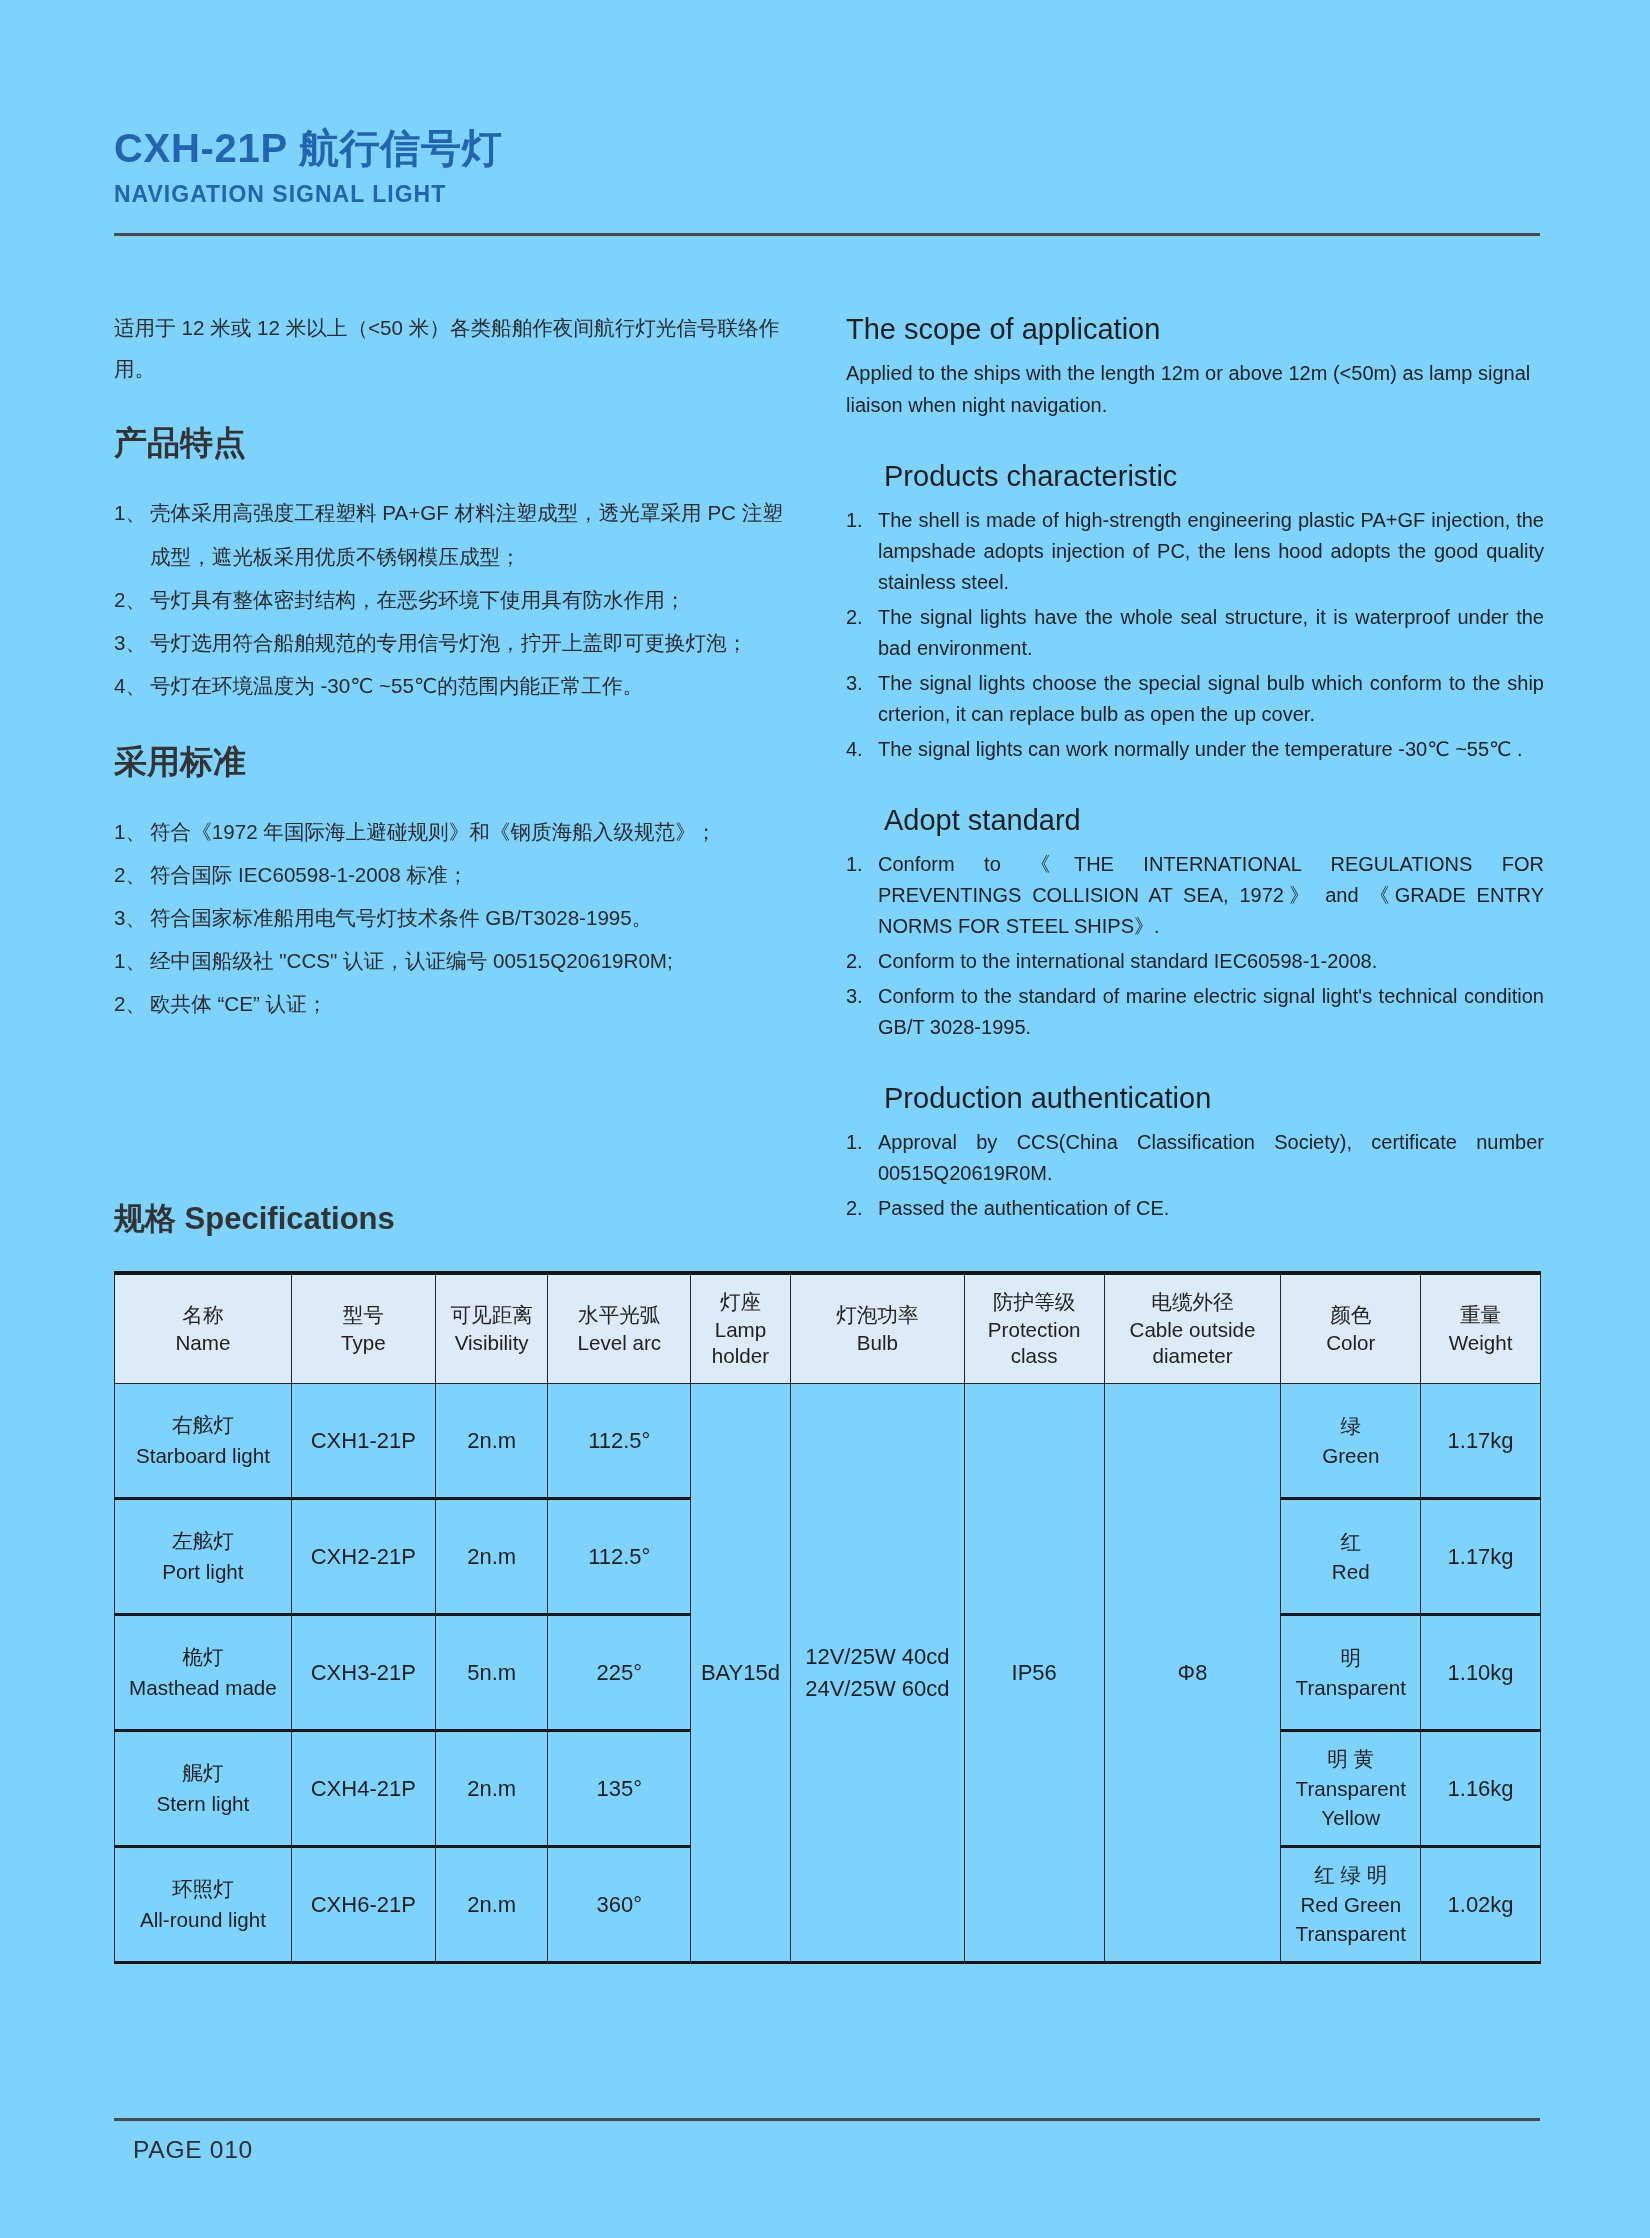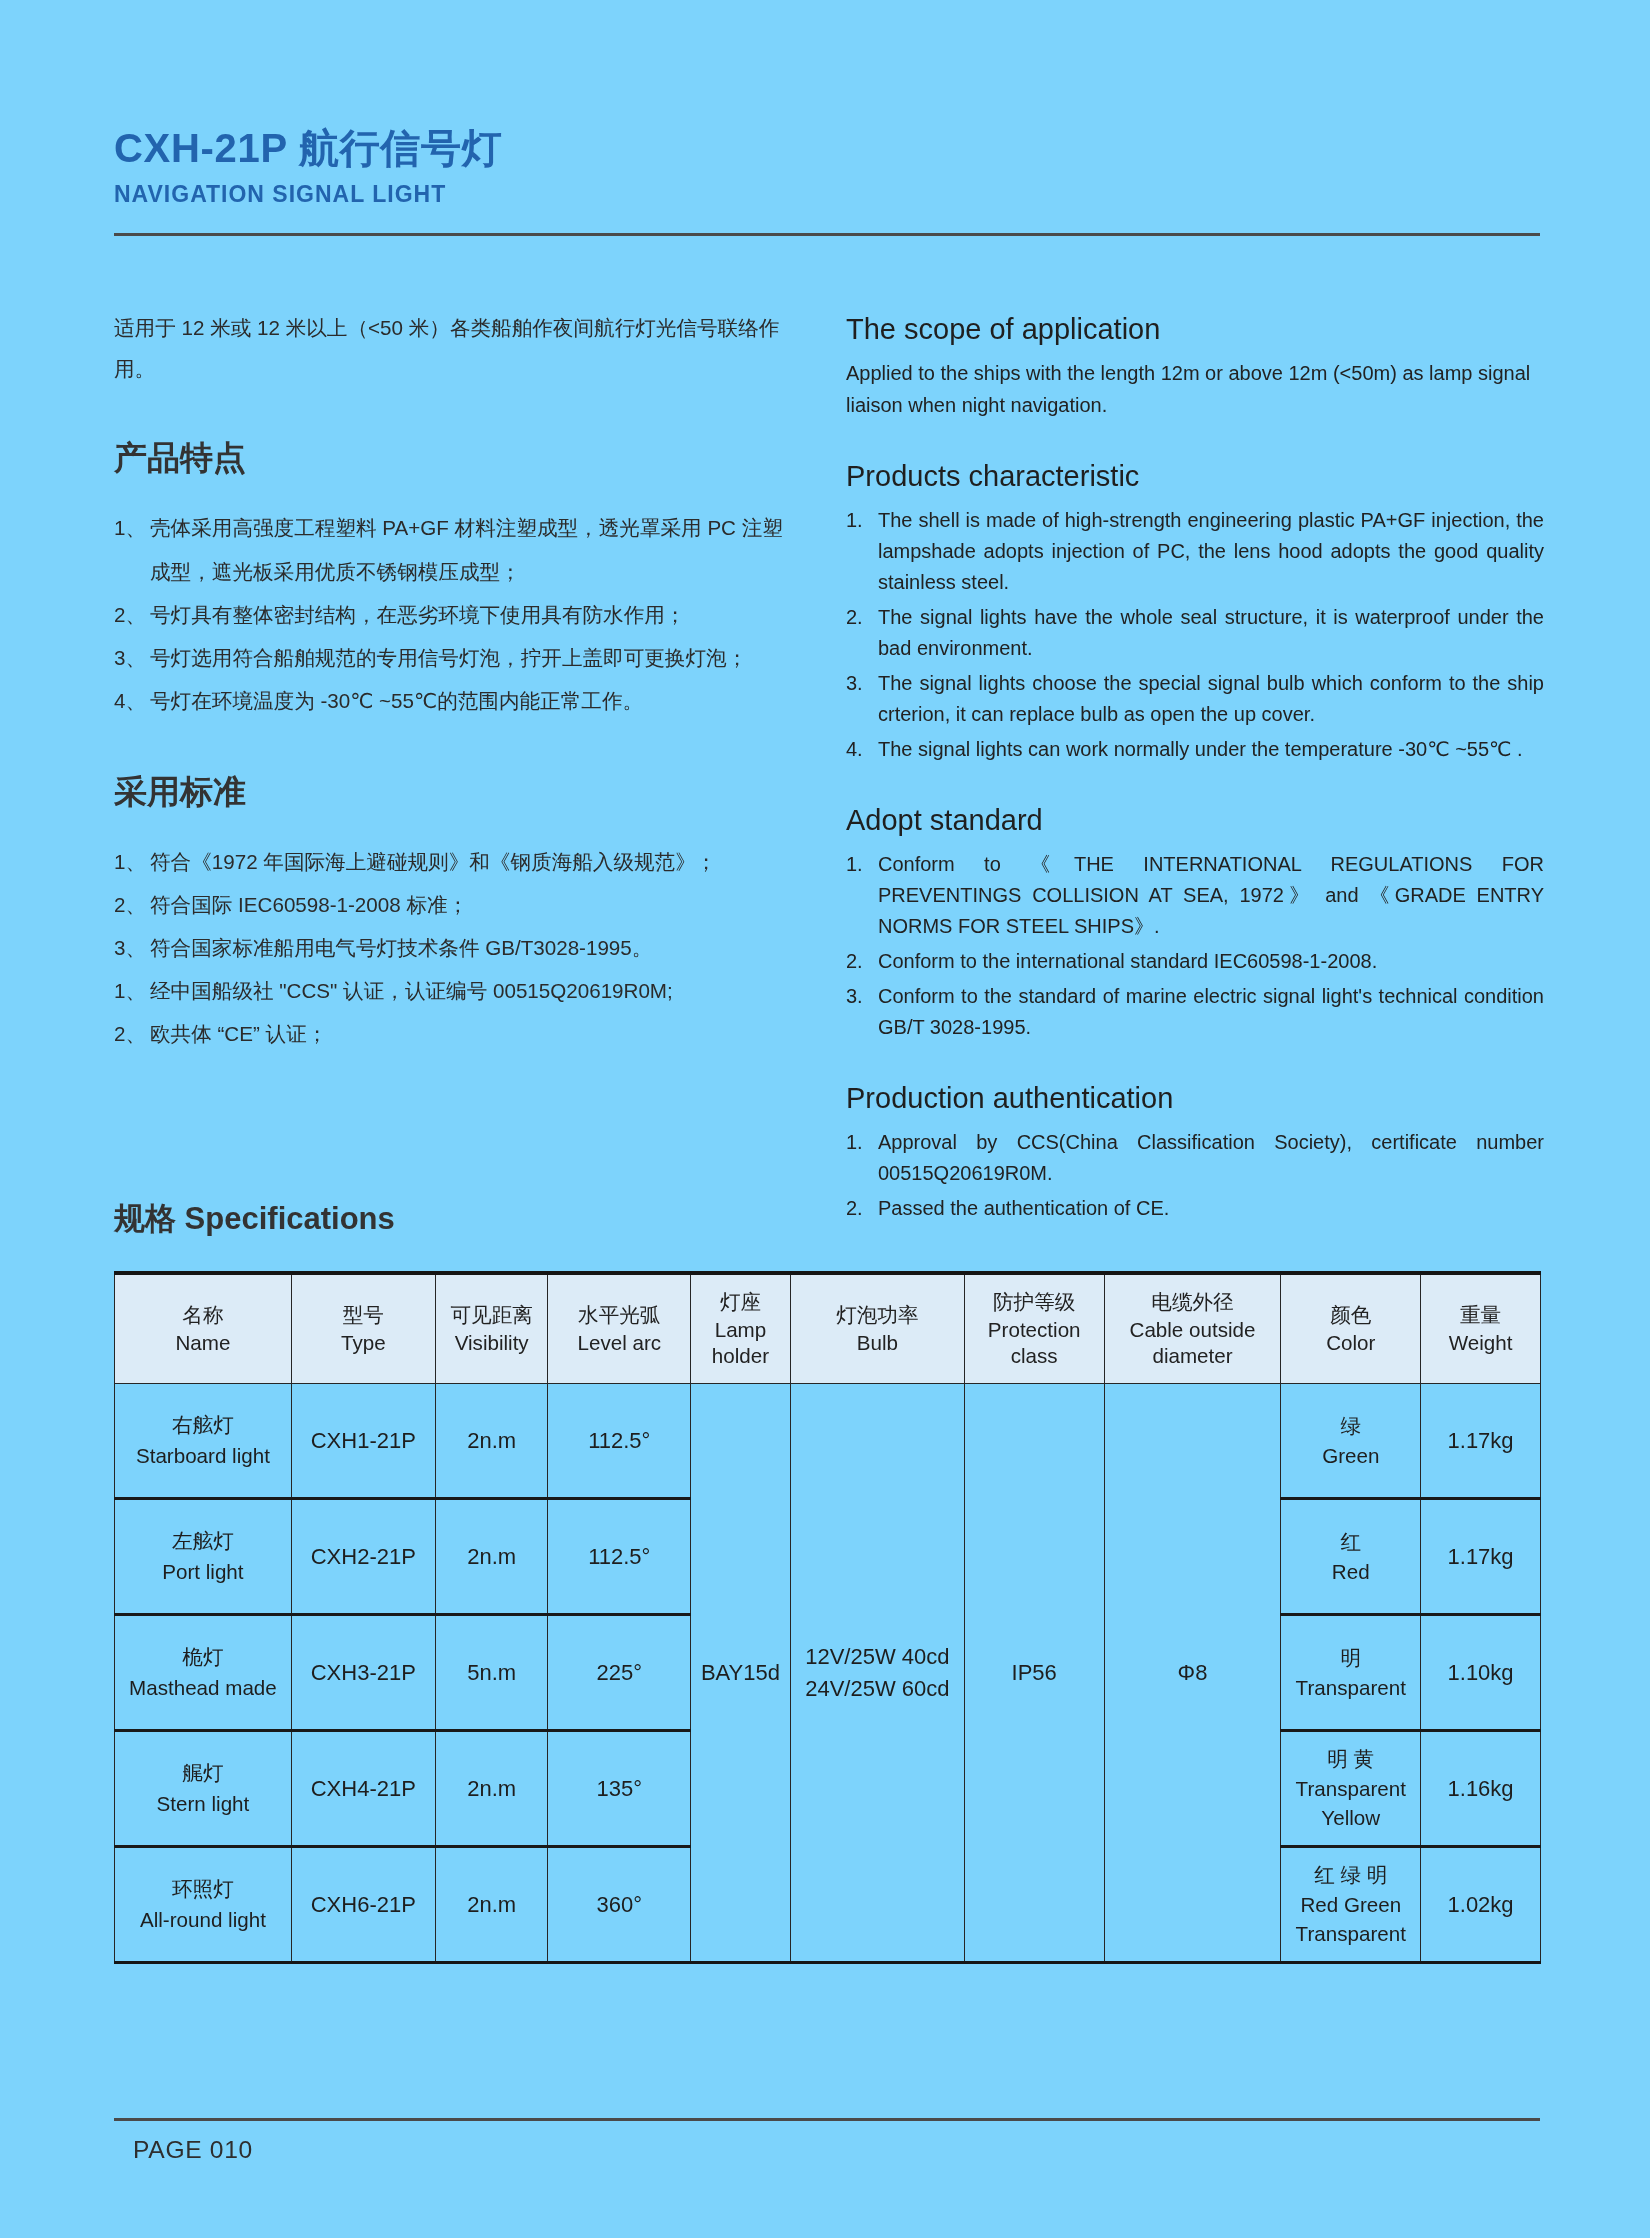--- a/index.html
+++ b/index.html
@@ -15,27 +15,27 @@
   .rule { position:absolute; left:114px; width:1426px; background:var(--rule,#4a4a4a); border:none; }
   .rule.top { top:233px; height:3.3px; }
   .rule.foot { top:2118px; height:2.7px; }
 
   
   .col { position:absolute; }
   .col-left  { left:114px;  top:307px; width:673px; }
   .col-right { left:846px; top:313px; width:698px; }
 
   .col-left h2 { margin:0 0 25px 0; font-size:33px; font-weight:600; color:#333333; }
-  .col-left .gap { margin-top:47px; }
+  .col-left .gap { margin-top:32px; }
   .zh-body { margin:0; font-size:20.6px; line-height:2.0; color:#2b2b2b; }
   .zh-li { position:relative; padding-left:36px; font-size:20.6px; line-height:2.1; color:#2b2b2b; }
   .zh-li .num { position:absolute; left:0; top:0; }
 
   .col-right h2 { margin:0 0 12px 0; font-size:29px; font-weight:500; color:#1f1f1f; }
-  .col-right .gap { margin-top:39px; }
+  .col-right .gap { margin-top:39px;margin-left:38px; }
   .en-body { margin:0; font-size:20px; line-height:1.58; color:#222222; }
   .en-li { position:relative; padding-left:32px; margin-bottom:4px; font-size:20px; line-height:1.55;
            color:#222222; text-align:justify; }
   .en-li .num { position:absolute; left:0; top:0; }
 
   
   .specs { position:absolute; left:114px; top:1198px; width:1427px; }
   .specs h2 { margin:0 0 31px 0; font-size:31px; font-weight:600; color:#333333; }
   table.spec {
     width:100%; border-collapse:collapse; table-layout:fixed;

